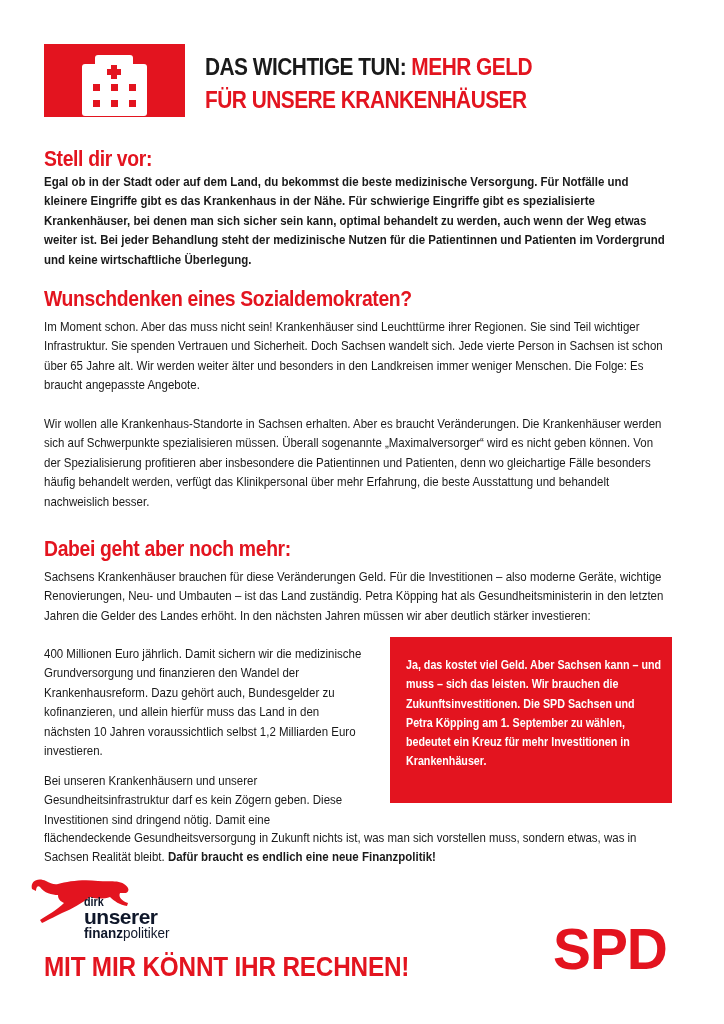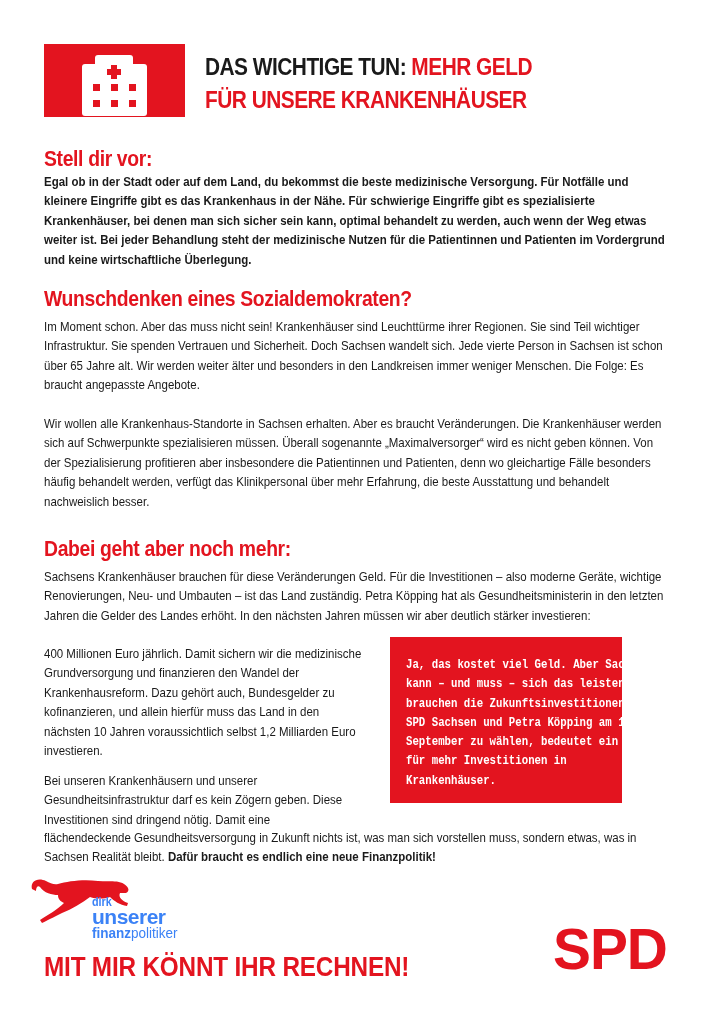--- a/index.html
+++ b/index.html
@@ -20,29 +20,29 @@
   h2 {
     position: absolute; left: 44px; margin: 0; font-size: 22px; font-weight: bold; color: #e3141f;
     letter-spacing: -0.4px; transform: scaleX(0.88); transform-origin: left top; white-space: nowrap;
   }
   .para {
     position: absolute; left: 44px; width: 740px; font-size: 13.6px; line-height: 19.4px;
     transform: scaleX(0.845); transform-origin: left top; margin: 0;
   }
   .para.bold { font-weight: bold; }
   .callout {
-    position: absolute; left: 390px; top: 637px; width: 232px; height: 166px; background: #e3141f; font-family: Liberation Mono, monospace;
+    position: absolute; left: 390px; top: 637px; width: 282px; height: 166px; background: #e3141f;
   }
   .callout p {
     margin: 0; position: absolute; left: 16px; top: 18px; width: 320px; color: #fff; font-weight: bold;
     font-size: 13.4px; line-height: 19.3px; transform: scaleX(0.8); transform-origin: left top;
   }
   .panther { position: absolute; left: 28px; top: 875px; }
   .brand {
-    position: absolute; left: 92px; top: 896px; color: #3b82f6; font-weight: bold; line-height: 1;
+    position: absolute; left: 84px; top: 896px; color: #0f172a; font-weight: bold; line-height: 1;
   }
   .brand .dirk { font-size: 12px; display: block; transform: scaleX(0.9); transform-origin: left; }
   .brand .panter { font-size: 21px; display: block; margin-top: -2px; letter-spacing: -0.5px; }
   .brand .fin { font-size: 15px; display: block; margin-top: -2px; transform: scaleX(0.9); transform-origin: left; white-space: nowrap; }
   .brand .fin span.pol { font-weight: normal; }
   .slogan {
     position: absolute; left: 44px; top: 952px; font-size: 27px; font-weight: bold; color: #e3141f;
     white-space: nowrap; transform: scaleX(0.9); transform-origin: left top; letter-spacing: -0.2px;
   }
   .spd {

